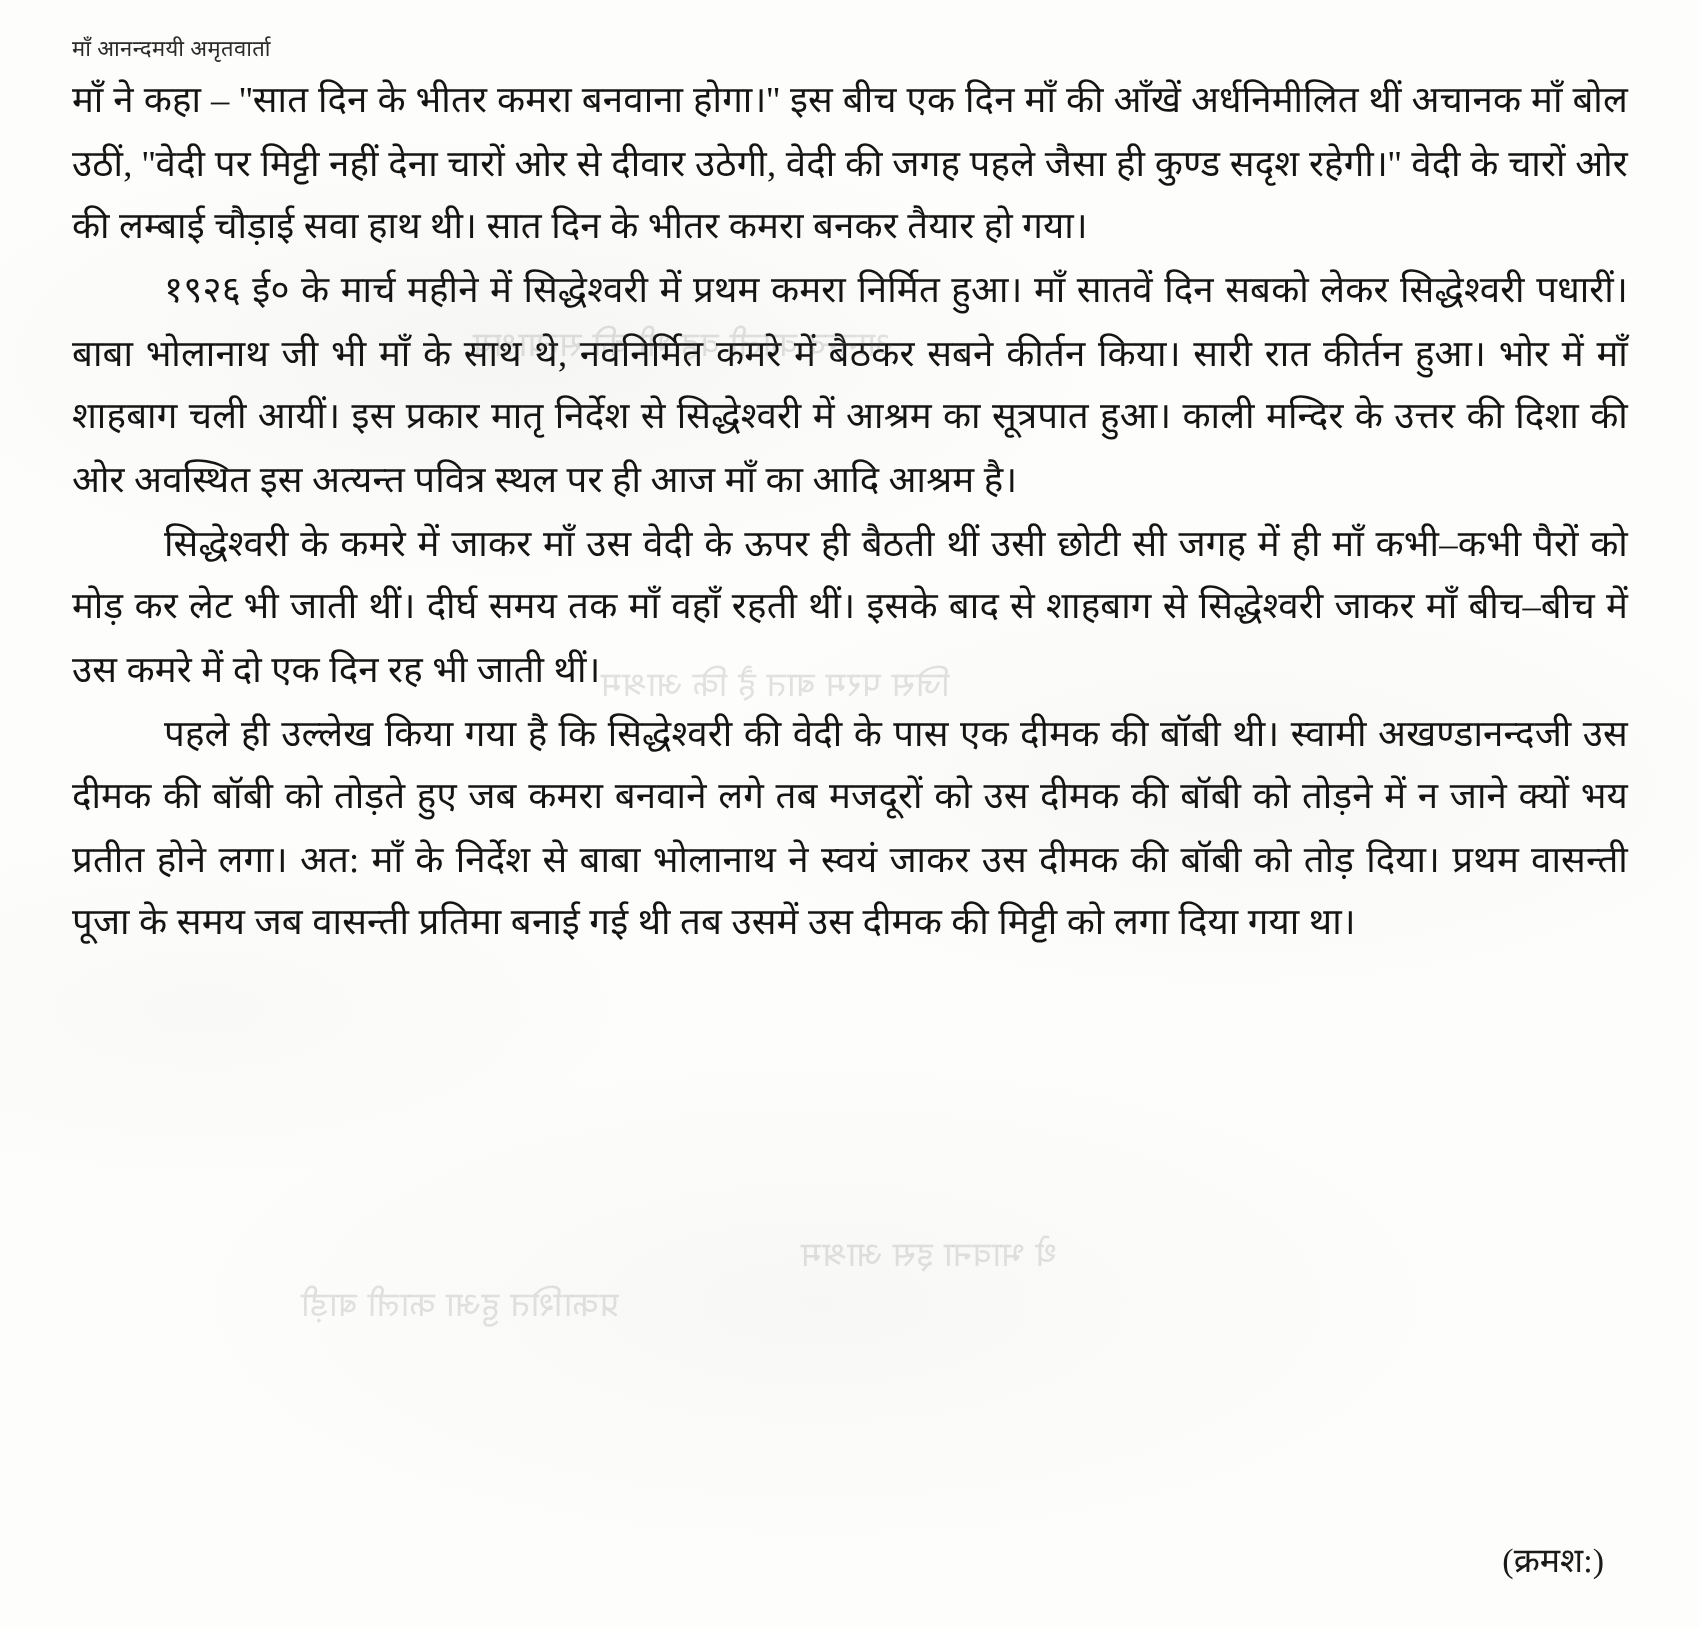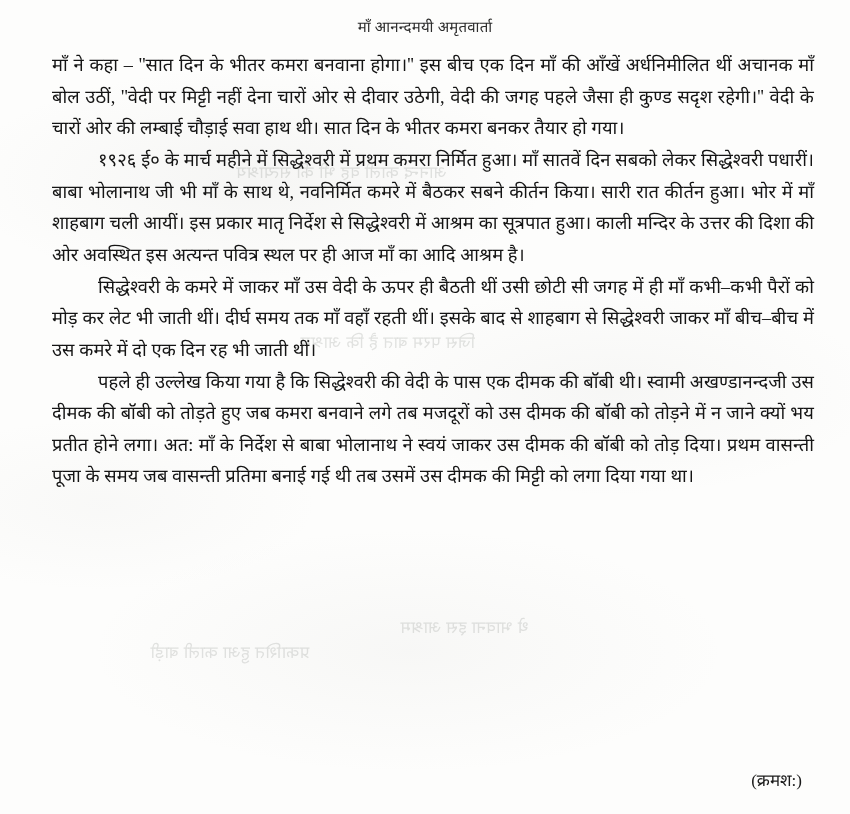--- a/index.html
+++ b/index.html
@@ -26,35 +26,34 @@
       radial-gradient(ellipse 300px 120px at 12% 62%, rgba(190,190,185,0.07), rgba(255,255,255,0) 72%),
       #fdfdfc;
   }
   .page {
     position: absolute;
     inset: 0;
     padding: 16px 36px 10px 36px;
     box-sizing: border-box;
   }
   .header {
-    text-align: center;
-    font-size: 15px;
+    text-align: left;
+    font-size: 11px;
     letter-spacing: 0.2px;
     color: #2b2b2b;
-    margin-bottom: 14px;
+    margin-bottom: 4px;
     font-family: "Liberation Serif", serif;
   }
   .body-text {
     font-size: 18.3px;
     line-height: 31.5px;
     text-align: justify;
     text-justify: inter-word;
     color: #141414;
     letter-spacing: 0.1px;
-    margin-left: 16px;
   }
   .body-text p {
     margin: 0 0 0.5px 0;
   }
   .body-text p.indent {
     text-indent: 46px;
   }
   .footer {
     position: absolute;
     right: 46px;

